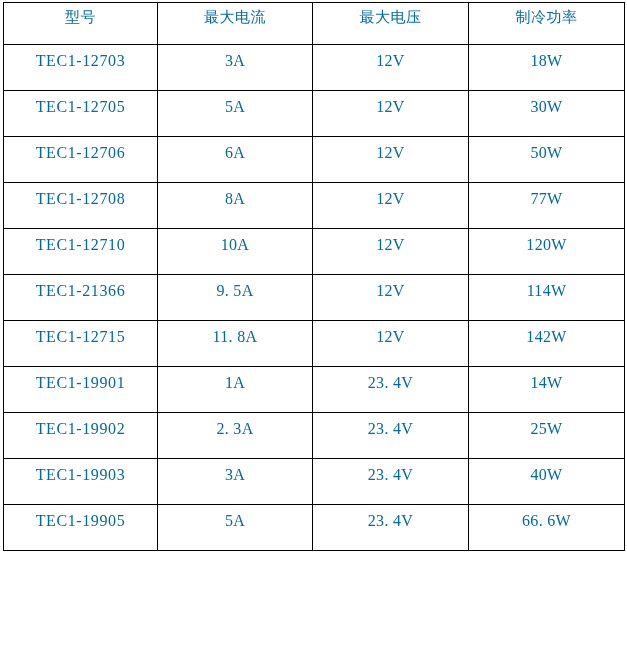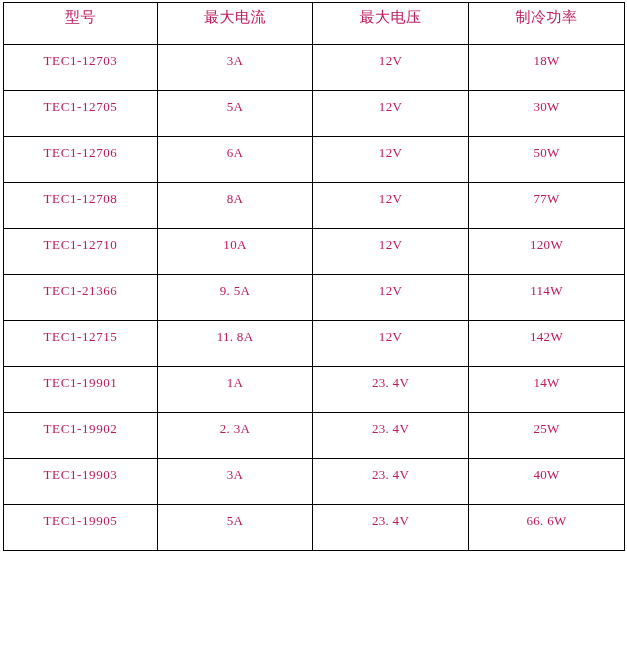--- a/index.html
+++ b/index.html
@@ -31,35 +31,35 @@
   table.spec-table col.c-voltage { width: 156px; }
   table.spec-table col.c-power   { width: 156px; }
 
   table.spec-table th,
   table.spec-table td {
     border: 1px solid #000000;
     text-align: center;
     vertical-align: top;
     padding: 0;
     font-weight: normal;
-    color: #be185d;
+    color: #0369a1;
   }
   
   table.spec-table thead th {
     height: 34px;
     font-family: "DejaVu Sans", "Liberation Sans", sans-serif;
     font-size: 15px;
     line-height: 15px;
     padding-top: 7px;
     letter-spacing: 0.5px;
   }
   
   table.spec-table tbody td {
     height: 36px;
-    font-size: 13px;
+    font-size: 16px;
     line-height: 14px;
     padding-top: 9px;
     letter-spacing: 0.3px;
   }
   table.spec-table tbody td.model-cell {
     letter-spacing: 0.6px;
   }
 </style>
 </head>
 <body>

